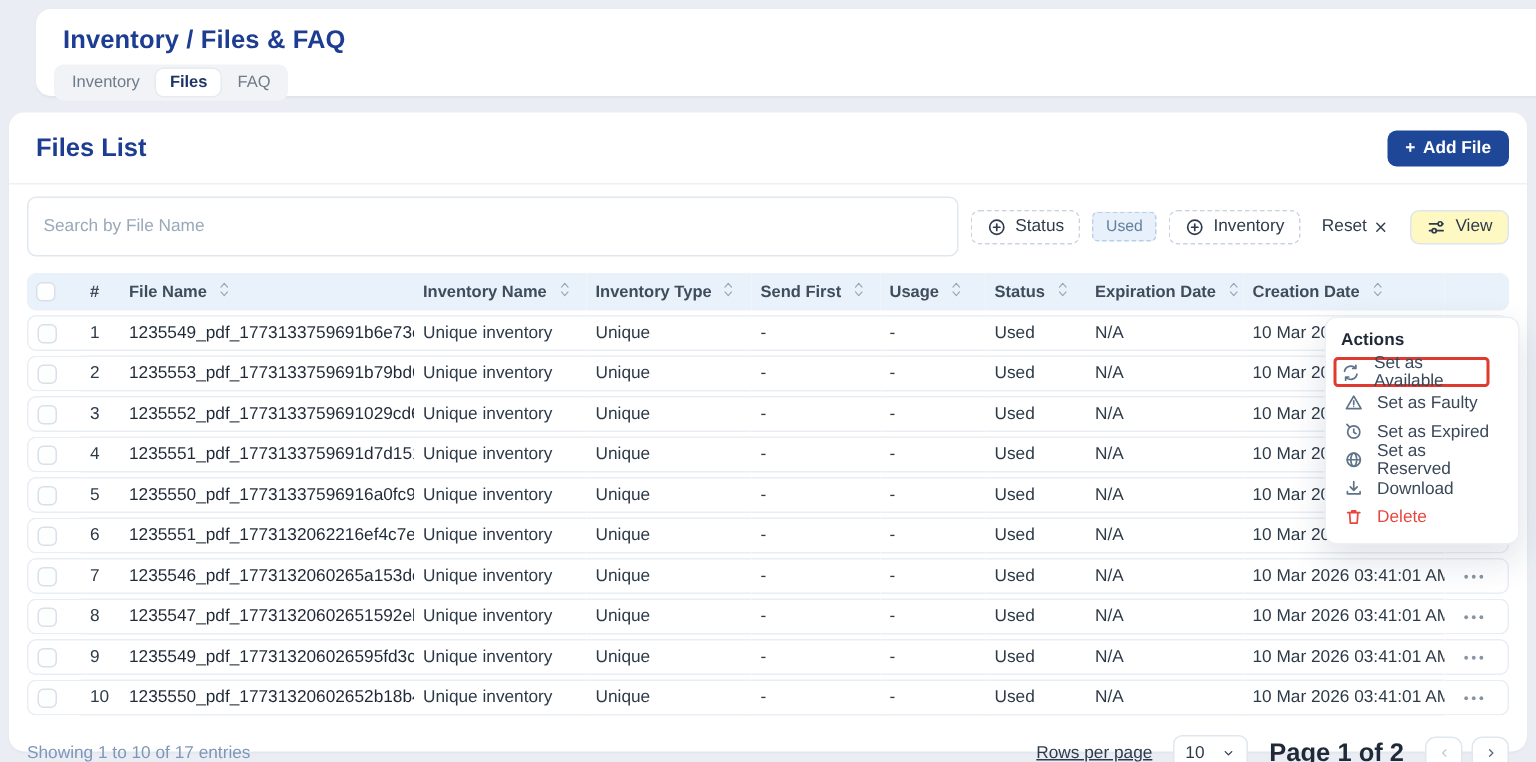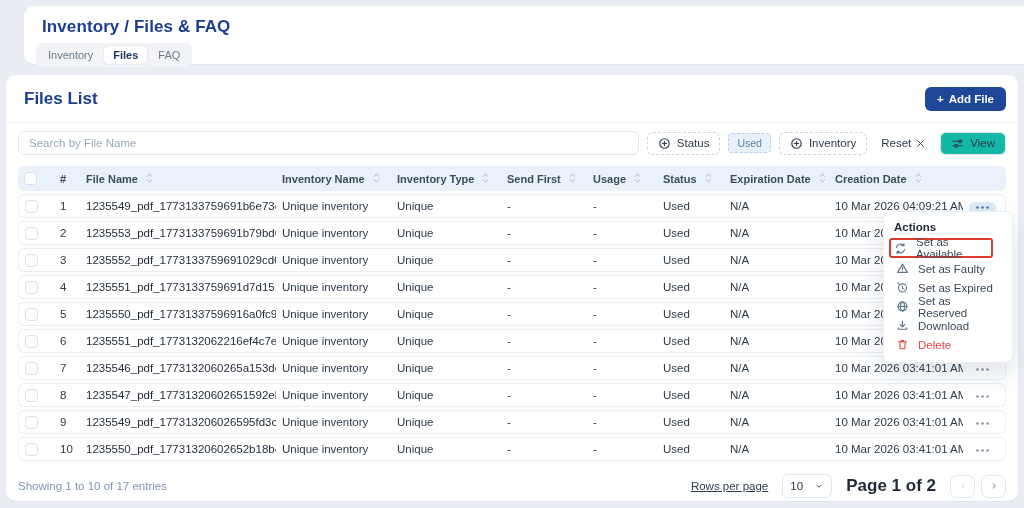--- a/index.html
+++ b/index.html
@@ -13,26 +13,26 @@
   .tab { font-size:11px; color:#6e7b8a; padding:3px 9px; border-radius:5px; cursor:pointer; }
   .tab.active { background:#fff; color:#1c3566; font-weight:bold; box-shadow:0 0 0 1px #e7eaee; }
 
   .card-main { position:absolute; left:6px; top:75px; width:1012px; height:426px; }
   .main-header { display:flex; justify-content:space-between; align-items:center; padding:12px 12px 11px; }
   .list-title { font-size:17px; font-weight:bold; color:#1c3d91; margin-left:6px; }
   .btn-primary { background:#1e4798; color:#fff; border:none; border-radius:6px; font-size:11.5px; font-weight:bold; padding:6px 12px; display:inline-flex; align-items:center; gap:5px; cursor:pointer; font-family:inherit; }
   .divider { border-top:1px solid #edf0f4; }
 
   .toolbar { display:flex; align-items:center; gap:8px; padding:8px 12px; }
-  .search-input { flex:1; height:24px; border:1px solid #e1e7ee; border-radius:6px; padding:0 10px; font-size:11.5px; color:#334155; font-family:inherit; outline:none; }
+  .search-input { flex:1; height:40px; border:1px solid #e1e7ee; border-radius:6px; padding:0 10px; font-size:11.5px; color:#334155; font-family:inherit; outline:none; }
   .search-input::placeholder { color:#9aa9ba; }
   .btn-dashed { display:inline-flex; align-items:center; gap:6px; border:1px dashed #c9d4e0; border-radius:6px; padding:4px 10px; font-size:11.5px; color:#2f3b4c; background:#fff; cursor:pointer; font-family:inherit; white-space:nowrap; }
   .badge-used { background:#e8f1fb; border:1px dashed #b9cfe6; color:#64809f; font-size:10.5px; padding:3px 8px; border-radius:4px; white-space:nowrap; }
   .btn-plain { display:inline-flex; align-items:center; gap:4px; border:none; background:transparent; font-size:11.5px; color:#2f3b4c; padding:4px 6px; cursor:pointer; font-family:inherit; white-space:nowrap; }
-  .btn-outline { display:inline-flex; align-items:center; gap:6px; border:1px solid #dee5ed; border-radius:6px; padding:4px 10px; font-size:11.5px; color:#2f3b4c; background:#14b8a6; cursor:pointer; font-family:inherit; white-space:nowrap; }
+  .btn-outline { display:inline-flex; align-items:center; gap:6px; border:1px solid #dee5ed; border-radius:6px; padding:4px 10px; font-size:11.5px; color:#2f3b4c; background:#fef9c3; cursor:pointer; font-family:inherit; white-space:nowrap; }
 
   table { width:988px; margin:0 12px; border-collapse:separate; border-spacing:0 3px; table-layout:fixed; font-size:11.5px; }
   thead th { background:#e9f2fa; height:25px; text-align:left; color:#3f4c5c; font-weight:bold; font-size:11px; padding:0 6px; white-space:nowrap; overflow:hidden; }
   thead th:first-child { border-radius:6px 0 0 6px; }
   thead th:last-child { border-radius:0 6px 6px 0; }
   tbody td { height:24px; background:#fff; border-top:1px solid #e9eef4; border-bottom:1px solid #e9eef4; padding:0 6px; color:#2d3a48; white-space:nowrap; overflow:hidden; }
   tbody td:first-child { border-left:1px solid #e9eef4; border-radius:6px 0 0 6px; }
   tbody td:last-child { border-right:1px solid #e9eef4; border-radius:0 6px 6px 0; }
   td.file { color:#1f2937; }
   .checkbox { display:inline-block; width:13px; height:13px; border:1px solid #d8e0ea; border-radius:4px; background:#fdfefe; vertical-align:middle; cursor:pointer; }

